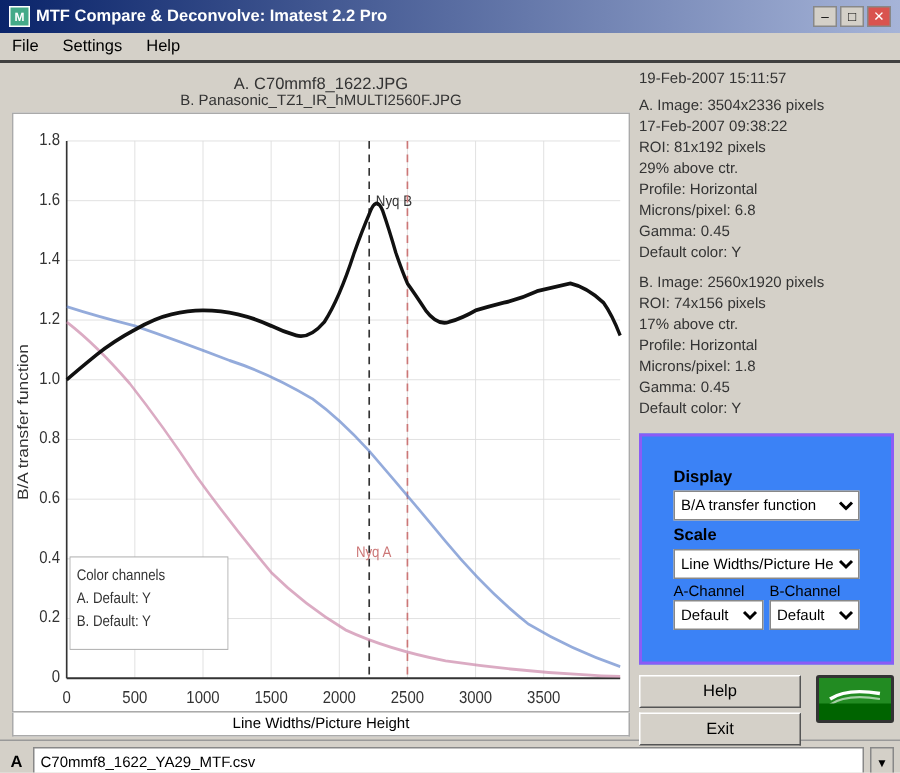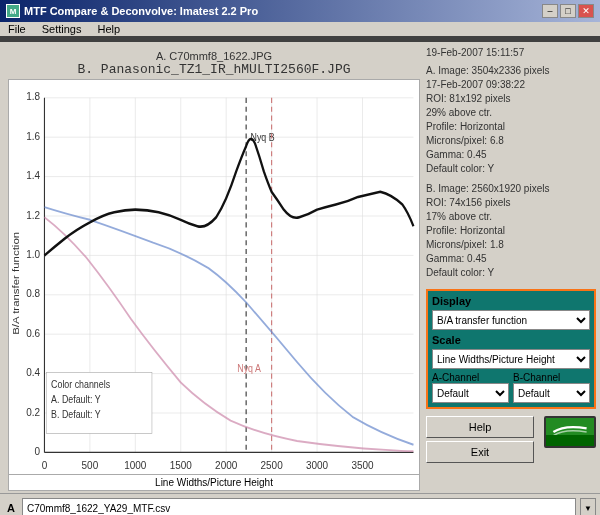--- a/index.html
+++ b/index.html
@@ -52,40 +52,40 @@
       justify-content: center;
       font-size: 9px;
       cursor: pointer;
       color: black;
     }
     .menu-bar {
       background: #d4d0c8;
       padding: 2px 4px;
       display: flex;
       gap: 8px;
-      border-bottom: 6px solid #404040;
+      border-bottom: 2px solid #404040;
       height: 20px;
       align-items: center;
     }
     .menu-item {
       font-size: 11px;
       cursor: pointer;
       padding: 1px 4px;
     }
     .main-area {
       display: flex;
       height: calc(515px - 42px - 22px);
     }
     .chart-labels-top {
       text-align: center;
       padding: 4px 0 2px;
       font-size: 11px;
     }
     .chart-label-a { color: #333; font-size: 11px; }
-    .chart-label-b { color: #333; font-size: 13px; font-family: Liberation Mono, monospace; }
+    .chart-label-b { color: #333; font-size: 10px; }
     .x-axis-label {
       text-align: center;
       font-size: 10px;
       padding: 2px 0;
     }
     .right-panel {
       width: 178px;
       padding: 4px;
       display: flex;
       flex-direction: column;
@@ -93,23 +93,23 @@
       font-size: 10px;
     }
     .info-box {
       font-size: 10px;
       line-height: 1.4;
       color: #333;
     }
     .info-box .timestamp { margin-bottom: 4px; }
     .info-section { margin-bottom: 6px; }
     .display-box {
-      border: 2px solid #f97316;
-      padding: 4px;
-      background: #0f766e;
+      border: 2px solid #8b5cf6;
+      padding: 21px;
+      background: #3b82f6;
     }
     .display-box .box-title {
       font-weight: bold;
       font-size: 11px;
       margin-bottom: 3px;
     }
     select {
       width: 100%;
       font-size: 10px;
       height: 20px;

